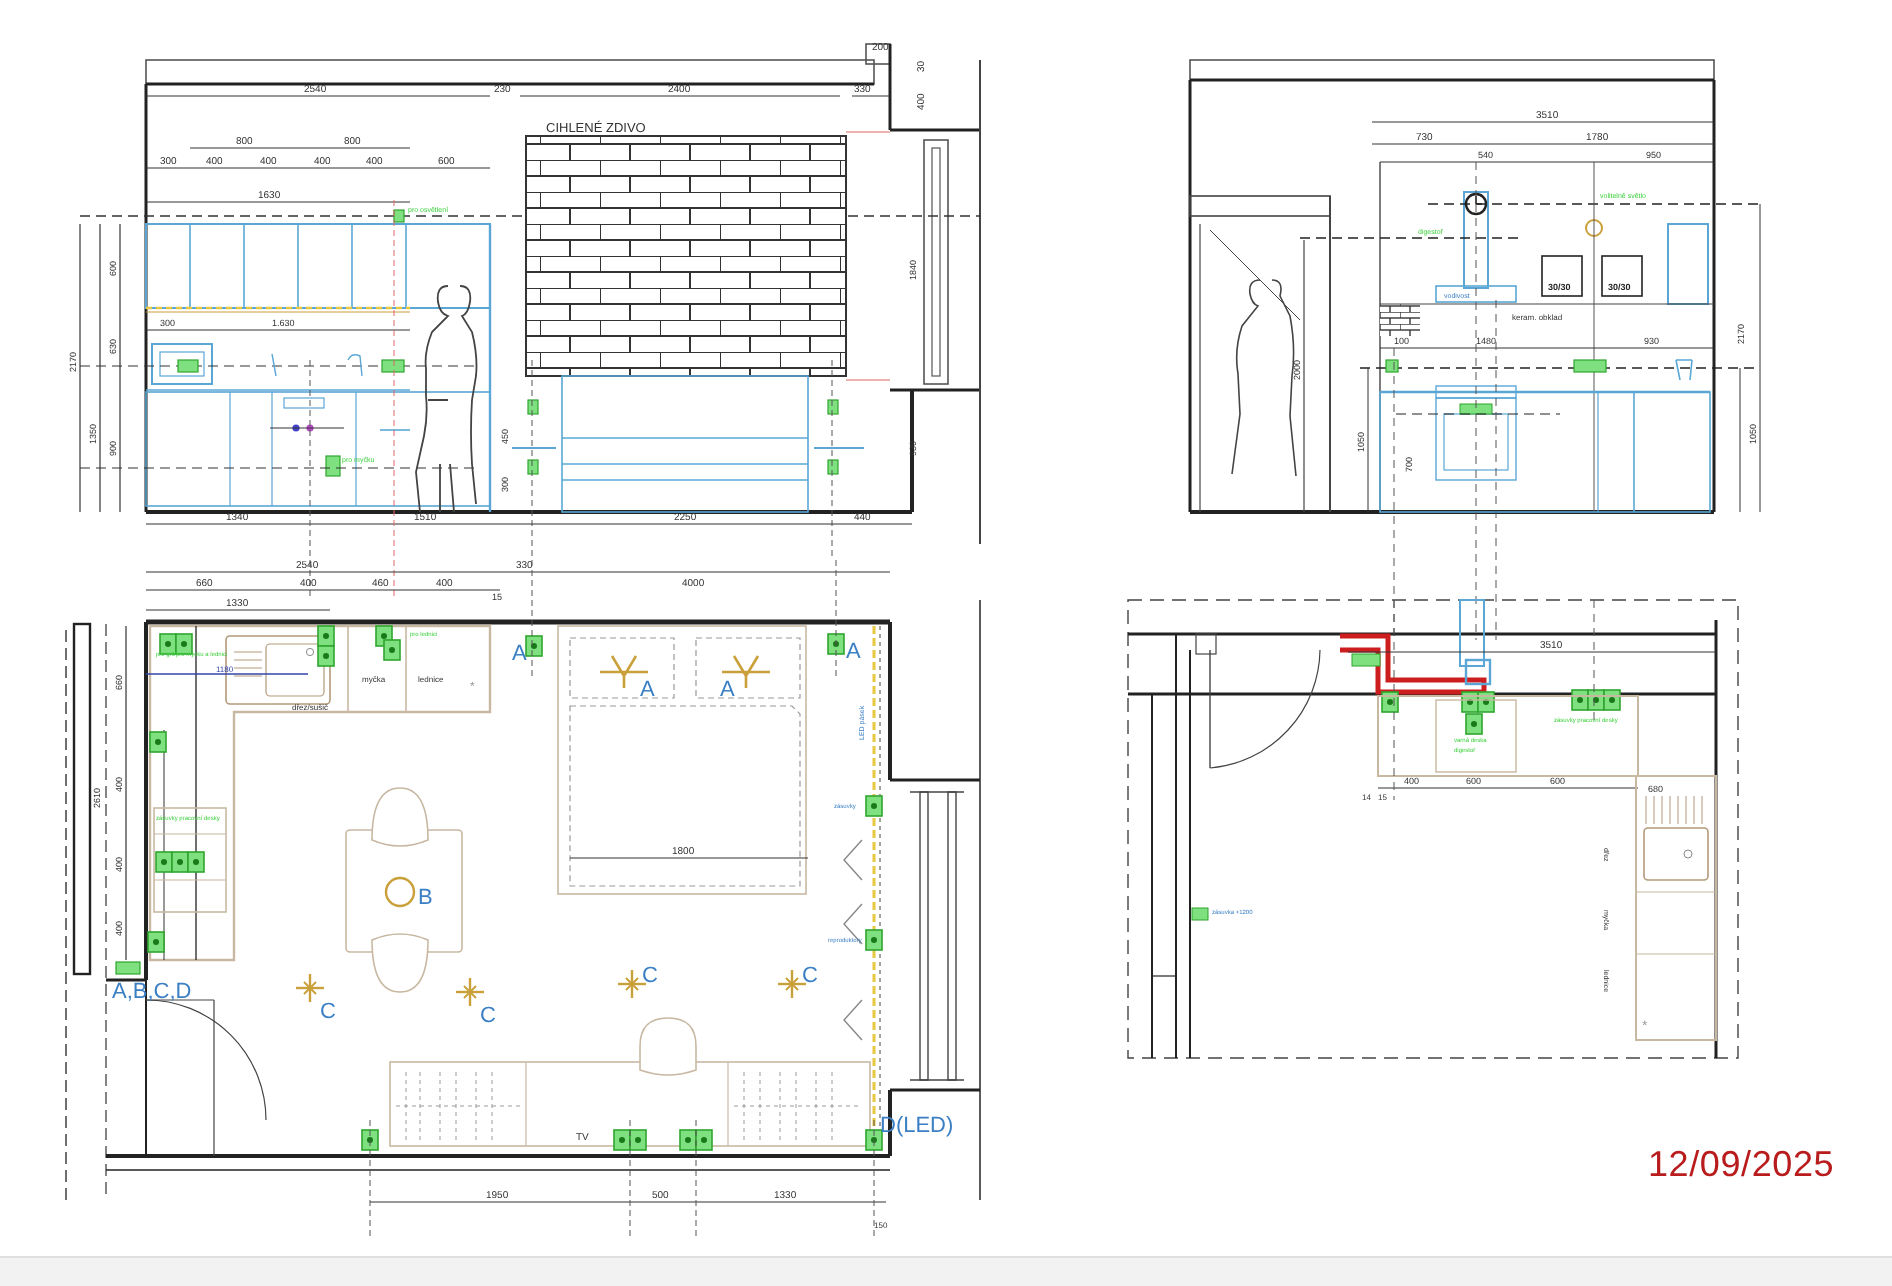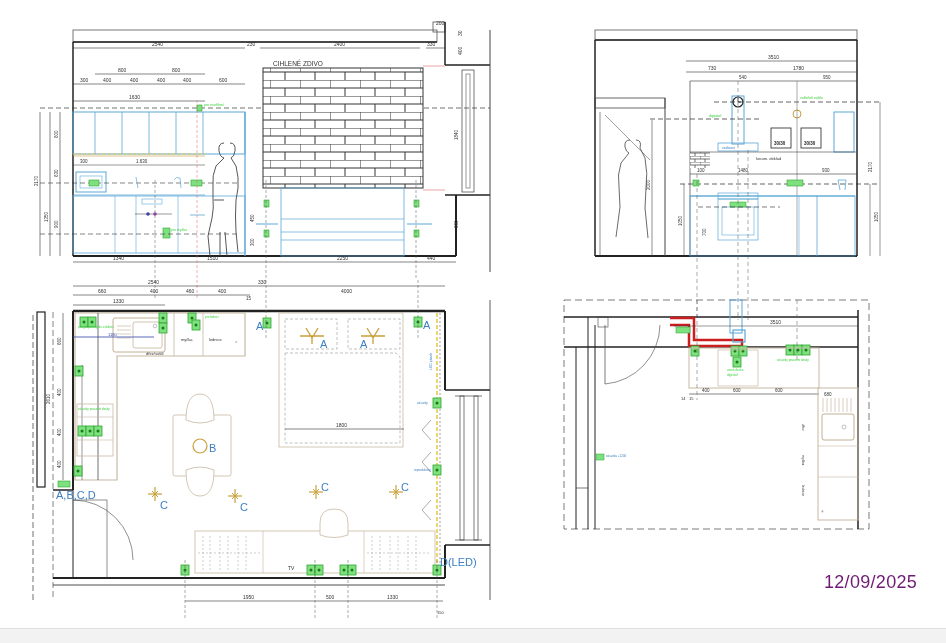--- a/index.html
+++ b/index.html
@@ -1,19 +1,19 @@
 <!DOCTYPE html>
 <html><head>
 <meta charset="utf-8">
 <style>
   html,body{margin:0;padding:0;background:#ffffff;}
   body{width:946px;height:643px;position:relative;overflow:hidden;font-family:"Liberation Sans",sans-serif;}
   #canvas{position:absolute;left:0;top:0;width:946px;height:643px;}
   .footer-bar{position:absolute;left:0;top:628px;width:946px;height:15px;background:#f2f2f2;border-top:1px solid #e0e0e0;}
-  .date{position:absolute;left:824px;top:572px;font-size:18px;color:#701a75;font-family:"Liberation Sans",sans-serif;letter-spacing:0.3px;}
+  .date{position:absolute;left:824px;top:572px;font-size:18px;color:#b91c1c;font-family:"Liberation Sans",sans-serif;letter-spacing:0.3px;}
   svg text{font-family:"Liberation Sans",sans-serif;}
 </style>
 </head>
 <body>
 
 <div id="canvas">
 <svg width="946" height="643" viewBox="0 0 946 643" xmlns="http://www.w3.org/2000/svg">
   <defs>
     <pattern id="brick" x="0" y="0" width="30" height="16" patternUnits="userSpaceOnUse">
       <rect width="30" height="16" fill="#fff"></rect>

